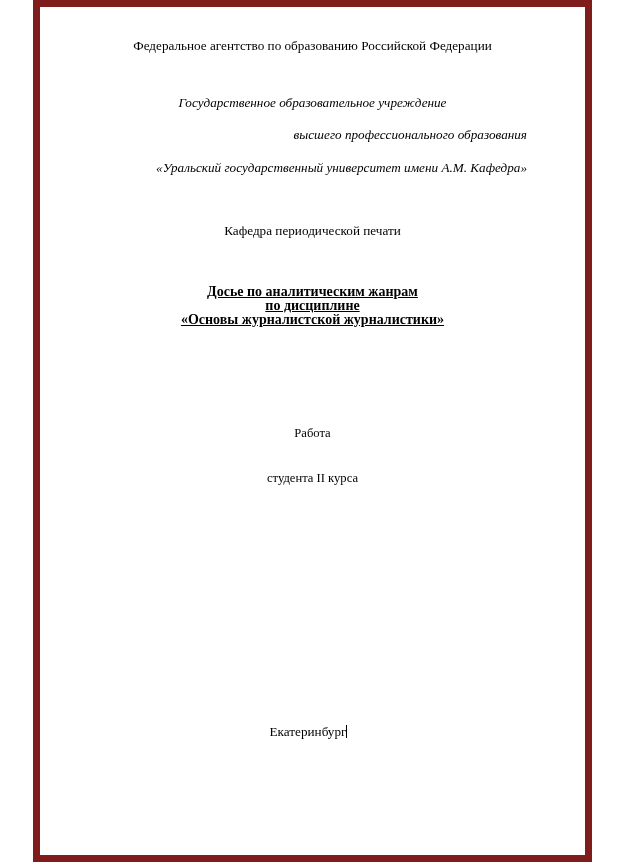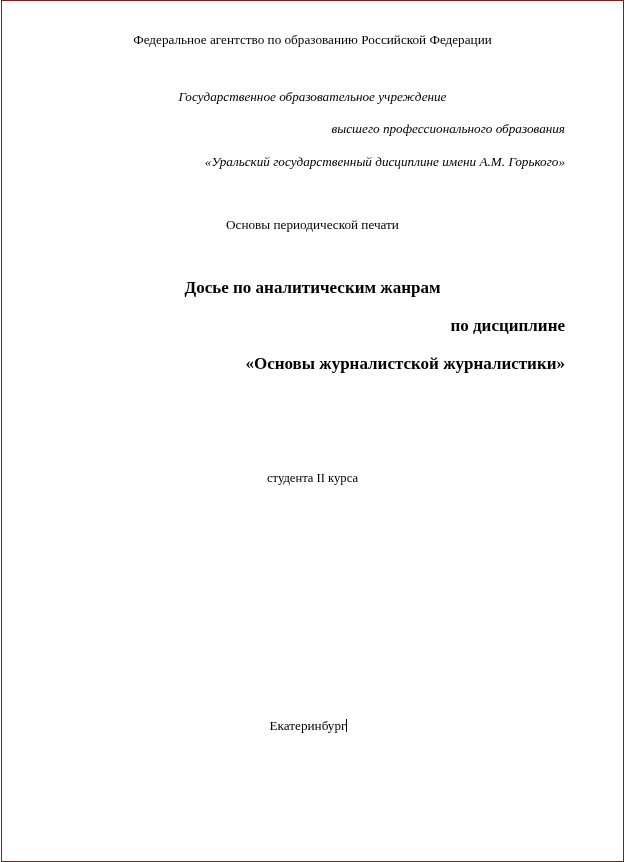--- a/index.html
+++ b/index.html
@@ -6,25 +6,25 @@
     margin: 0;
     padding: 0;
     background: #ffffff;
   }
   body {
     font-family: "Liberation Serif", "DejaVu Serif", serif;
     color: #000000;
   }
   .page {
     position: relative;
-    width: 623px;
+    width: 559px;
     height: 862px;
     margin: 0 auto;
     background: #ffffff;
-    border: 1px solid #7f1d1d;
+    border: 7px solid #7f1d1d;
     box-sizing: border-box;
     overflow: hidden;
   }
   .content {
     position: absolute;
     left: 0;
     right: 0;
     top: 0;
     bottom: 0;
     padding: 0 58px;
@@ -57,25 +57,24 @@
   .faculty .line + .line {
     margin-top: 20px;
   }
   .title {
     margin-top: 48px;
     font-weight: bold;
     font-size: 14.5px;
   }
   .title .line {
     font-weight: bold;
-    font-size: 17px;
+    font-size: 14px;
+    text-decoration: underline;
   }
   .title .line + .line {
-    margin-top: 21px;
-    text-align: right;
   }
   .author {
     margin-top: 100px;
   }
   .author .line {
     font-size: 12.6px;
   }
   .author .line + .line {
     margin-top: 32px;
   }
@@ -106,34 +105,35 @@
 <div class="page">
   <div class="content">
 
     <div class="block agency">
       <div class="line">Федеральное агентство по образованию Российской Федерации</div>
     </div>
 
     <div class="block institution">
       <div class="line">Государственное образовательное учреждение</div>
       <div class="line">высшего профессионального образования</div>
-      <div class="line">«Уральский государственный дисциплине имени А.М. Горького»</div>
+      <div class="line">«Уральский государственный университет имени А.М. Кафедра»</div>
     </div>
 
     <div class="block faculty">
-      <div class="line">Основы периодической печати</div>
+      <div class="line">Кафедра периодической печати</div>
     </div>
 
     <div class="block title">
       <div class="line">Досье по аналитическим жанрам</div>
       <div class="line">по дисциплине</div>
       <div class="line">«Основы журналистской журналистики»</div>
     </div>
 
     <div class="block author">
+      <div class="line">Работа</div>
       <div class="line">студента II курса</div>
     </div>
 
   </div>
 
   <div class="city">
     <div class="line"><span>Екатеринбург</span><span class="caret"></span></div>
   </div>
 </div>
 

